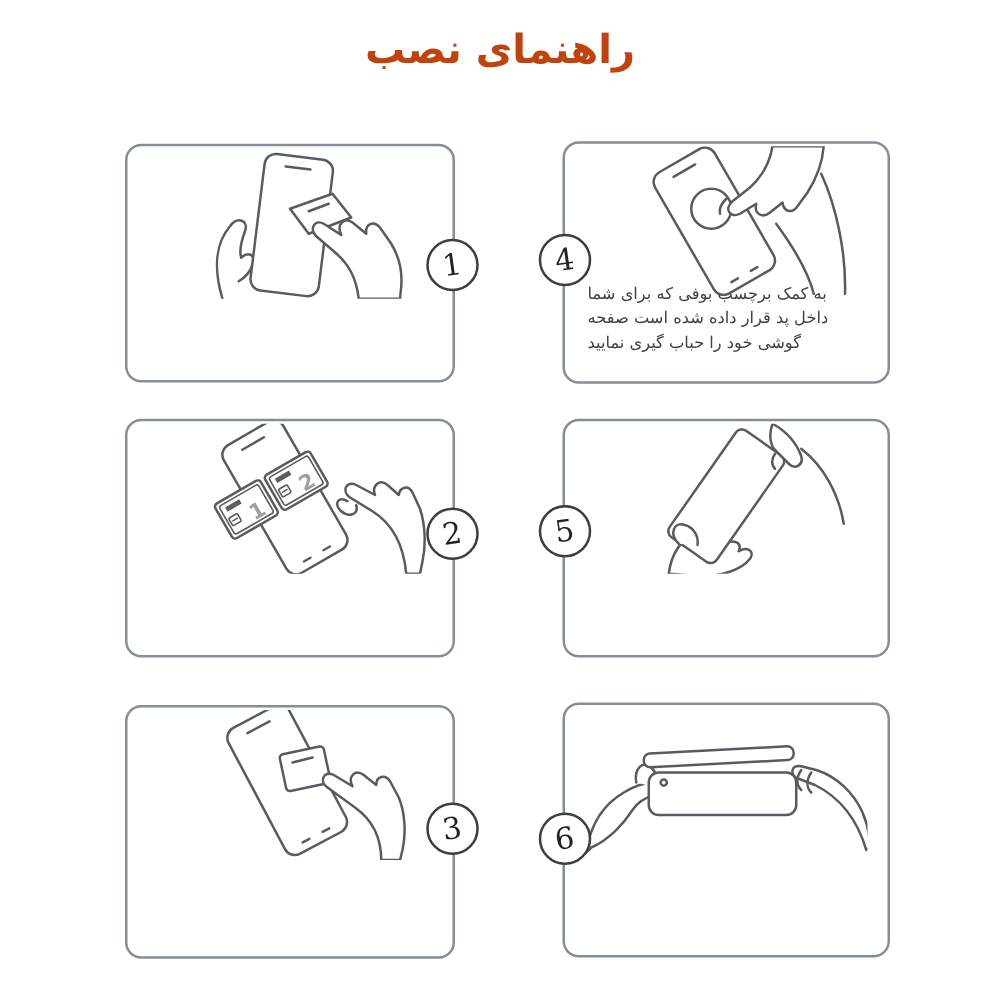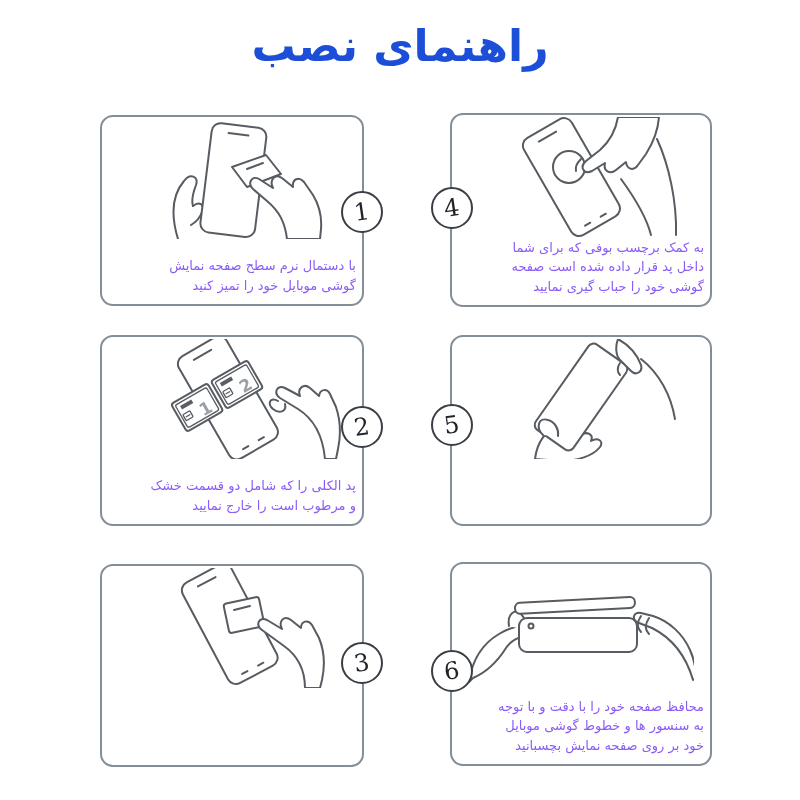--- a/index.html
+++ b/index.html
@@ -3,21 +3,21 @@
 <meta charset="utf-8">
 <style>
   html,body{margin:0;padding:0;}
   body{
     width:800px;height:800px;position:relative;background:#ffffff;
     font-family:"DejaVu Sans",sans-serif;overflow:hidden;
   }
   .page-title{
     position:absolute;top:20px;left:0;right:0;margin:0;
     text-align:center;direction:rtl;
-    font-size:44px;font-weight:600;color:#1d4ed8;
+    font-size:32px;font-weight:600;color:#c2410c;
     font-family:"DejaVu Sans",sans-serif;
   }
   .step{
     position:absolute;background:#fff;
     border:2px solid #848e98;border-radius:13px;
   }
   .s1{left:100px;top:115px;width:260px;height:187px;}
   .s2{left:100px;top:335px;width:260px;height:187px;}
   .s3{left:100px;top:564px;width:260px;height:199px;}
   .s4{left:450px;top:113px;width:258px;height:190px;}
@@ -35,23 +35,23 @@
   }
   .badge span{
     font-family:"DejaVu Serif",serif;font-size:24px;color:#202428;
     transform:rotate(-8deg);line-height:1;
   }
   .badge-r{right:-21px;}
   .badge-l{left:-21px;}
   .s1 .badge{top:74px;} .s2 .badge{top:69px;} .s3 .badge{top:76px;}
   .s4 .badge{top:72px;} .s5 .badge{top:67px;} .s6 .badge{top:86px;}
   .caption{
-    position:absolute;left:6px;right:6px;bottom:9px;margin:0;
-    text-align:right;direction:rtl;white-space:pre-line;
-    font-size:13px;line-height:1.5;color:#8b5cf6;
+    position:absolute;left:6px;right:6px;bottom:9px;margin:12px;
+    text-align:left;direction:rtl;white-space:pre-line;
+    font-size:13px;line-height:1.5;color:#404040;
     font-family:"DejaVu Sans",sans-serif;
   }
   .sachet-num{
     font-family:"DejaVu Sans",sans-serif;font-weight:bold;
   }
 </style>
 </head>
 <body>
 
 <h1 class="page-title">راهنمای نصب</h1>
@@ -66,22 +66,20 @@
         <line x1="103" y1="15" x2="123" y2="15"></line>
       </g>
       <path d="M112,48 L146,36 L161,55 L127,68 Z" fill="#fff"></path>
       <path d="M127,50 L143,44"></path>
       <path d="M167,120 C165,103 159,92 147,82 L133,70 C127,64 132,56 139,60 L153,69 C149,61 155,54 162,59 L173,68 C172,60 179,57 184,63 L193,76 C199,86 202,98 201,110 L200,120 Z" fill="#fff"></path>
     </svg>
   </div>
   <div class="badge badge-r">
       <span>1</span>
     </div>
-  <p class="caption">با دستمال نرم سطح صفحه نمایش
-گوشی موبایل خود را تمیز کنید</p>
 </section>
 
 <section class="step s2">
   <div class="illo">
     <svg viewBox="0 0 225 120" fill="none" stroke="#575c62" stroke-width="2" stroke-linecap="round" stroke-linejoin="round">
       <g transform="rotate(-30 108 60)">
         <rect x="81" y="0" width="55" height="118" rx="9" fill="#fff"></rect>
         <line x1="98" y1="9" x2="118" y2="9"></line>
         <line x1="96" y1="111" x2="102" y2="111"></line>
           <line x1="114" y1="111" x2="120" y2="111"></line>
@@ -104,22 +102,20 @@
           <text class="sachet-num" x="130" y="63" font-size="17" fill="#9aa0a6" stroke="none" text-anchor="middle">2</text>
         </g>
       </g>
       <path d="M205,120 C203,98 194,80 178,70 L160,59 C153,54 157,45 165,49 L180,57 C177,49 184,44 190,49 L199,57 C200,50 207,49 210,55 L216,68 C220,80 221,96 218,110 L216,120 Z" fill="#fff"></path>
       <path d="M158,62 C150,57 147,65 153,70 C159,75 167,73 165,65" fill="#fff"></path>
     </svg>
   </div>
   <div class="badge badge-r">
       <span>2</span>
     </div>
-  <p class="caption">پد الکلی را که شامل دو قسمت خشک
-و مرطوب است را خارج نمایید</p>
 </section>
 
 <section class="step s3">
   <div class="illo">
     <svg viewBox="0 0 225 120" fill="none" stroke="#575c62" stroke-width="2" stroke-linecap="round" stroke-linejoin="round">
       <g transform="rotate(-28 108 58)">
         <rect x="83" y="0" width="55" height="114" rx="9" fill="#fff"></rect>
         <line x1="100" y1="9" x2="120" y2="9"></line>
         <line x1="98" y1="107" x2="104" y2="107"></line>
           <line x1="116" y1="107" x2="122" y2="107"></line>
@@ -187,16 +183,13 @@
       <rect x="50" y="52" width="118" height="34" rx="8" fill="#fff"></rect>
       <circle cx="62" cy="60" r="2.5"></circle>
       <path d="M224,114 C217,90 203,72 183,62 L170,57 C162,54 164,45 172,47 L184,50 C200,55 214,68 221,84 C225,93 227,103 227,112 Z" fill="#fff"></path>
       <path d="M172,50 C168,56 168,62 172,66"></path>
       <path d="M180,52 C176,58 176,64 180,68"></path>
     </svg>
   </div>
   <div class="badge badge-l">
       <span>6</span>
     </div>
-  <p class="caption">محافظ صفحه خود را با دقت و با توجه
-به سنسور ها و خطوط گوشی موبایل
-خود بر روی صفحه نمایش بچسبانید</p>
 </section>
 
 </body></html>

